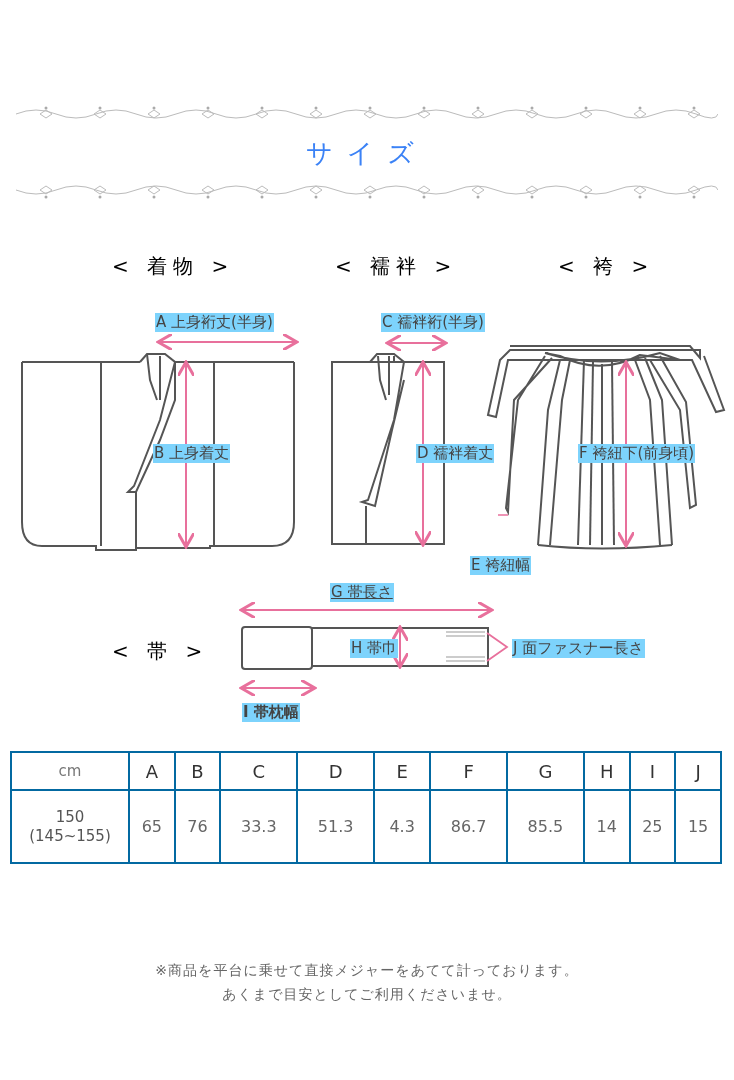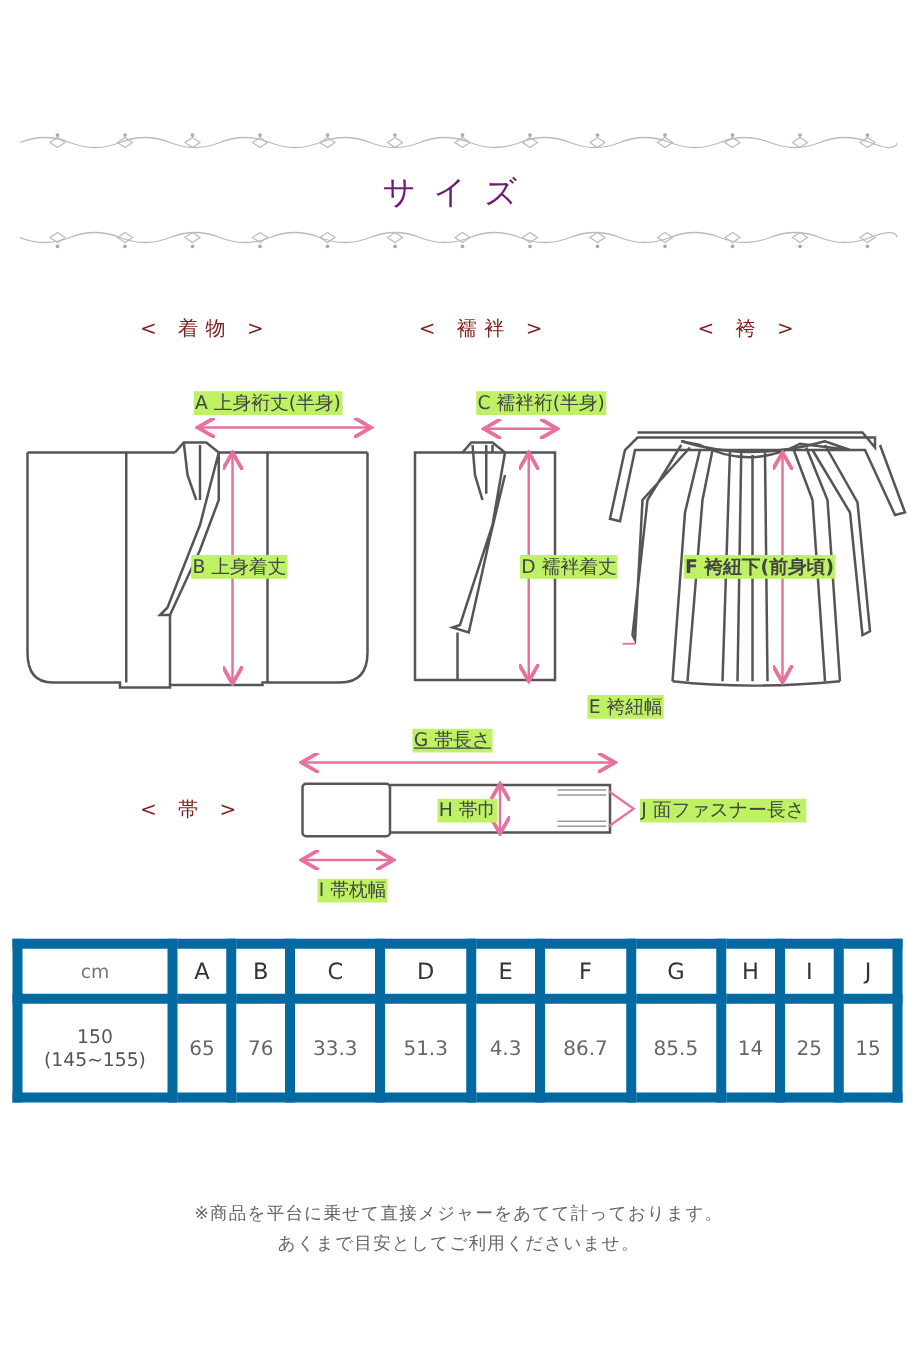--- a/index.html
+++ b/index.html
@@ -1,26 +1,26 @@
 <!DOCTYPE html>
 <html><head>
 <meta charset="utf-8">
 <style>
   html, body { margin:0; padding:0; background:#ffffff; }
   body { width:734px; height:1080px; position:relative; overflow:hidden;
          font-family:"DejaVu Sans", sans-serif; color:#444; }
   .ornament { position:absolute; left:16px; width:702px; height:24px; }
   .title { position:absolute; left:0; width:734px; top:136px; text-align:center;
-           font-family:"DejaVu Serif", serif; font-size:26px; letter-spacing:14px; color:#701a75; }
-  .section-label { position:absolute; font-size:16px; color:#7f1d1d; letter-spacing:6px; white-space:nowrap; }
-  .dim-label { position:absolute; font-size:15px; color:#444; white-space:nowrap; background:#bef264; padding:0 1px; }
+           font-family:"DejaVu Serif", serif; font-size:26px; letter-spacing:14px; color:#3b82f6; }
+  .section-label { position:absolute; font-size:20px; color:#000000; letter-spacing:6px; white-space:nowrap; }
+  .dim-label { position:absolute; font-size:15px; color:#444; white-space:nowrap; background:#7dd3fc; padding:0 1px; }
   .diagram { position:absolute; left:0; top:0; width:734px; height:740px; }
   table.size { position:absolute; left:10px; top:751px; width:712px; border-collapse:collapse;
                font-size:16px; color:#666; }
-  table.size td, table.size th { border:8px solid #0369a1; text-align:center; font-weight:normal; padding:0; }
+  table.size td, table.size th { border:2px solid #0369a1; text-align:center; font-weight:normal; padding:0; }
   table.size thead th { height:36px; font-size:18px; color:#333; }
   table.size thead th.unit { font-size:15px; color:#777; }
   table.size tbody td { height:71px; }
   table.size tbody td.rowh { font-size:15px; line-height:19px; color:#555; }
   .note { position:absolute; left:0; width:734px; text-align:center; font-size:14px; color:#666; letter-spacing:1px; }
 </style>
 </head>
 <body>
 
 <svg class="ornament" style="top:100px;" viewBox="0 0 702 24">
@@ -131,24 +131,24 @@
   <line x1="400" y1="629" x2="400" y2="665" stroke="#e8709c" stroke-width="2" marker-start="url(#ah)" marker-end="url(#ah)"></line>
   <line x1="243" y1="688" x2="313" y2="688" stroke="#e8709c" stroke-width="2" marker-start="url(#ah)" marker-end="url(#ah)"></line>
   <path d="M487 633 L507 647 L487 661" fill="none" stroke="#e8709c" stroke-width="1.8"></path>
 </svg>
 
 <div class="dim-label" style="left:155px; top:313px;">A 上身裄丈(半身)</div>
 <div class="dim-label" style="left:153px; top:444px;">B 上身着丈</div>
 <div class="dim-label" style="left:381px; top:313px;">C 襦袢裄(半身)</div>
 <div class="dim-label" style="left:381px; top:444px;margin-left:35px;">D 襦袢着丈</div>
 <div class="dim-label" style="left:470px; top:532px;margin-top:24px;">E 袴紐幅</div>
-<div class="dim-label" style="left:547px; top:444px;font-weight:bold;">F 袴紐下(前身頃)</div>
+<div class="dim-label" style="left:578px; top:444px;">F 袴紐下(前身頃)</div>
 <div class="dim-label" style="left:330px; top:583px;text-decoration:underline;">G 帯長さ</div>
 <div class="dim-label" style="left:350px; top:639px;">H 帯巾</div>
-<div class="dim-label" style="left:254px; top:703px;">I 帯枕幅</div>
+<div class="dim-label" style="left:242px; top:703px;font-weight:bold;">I 帯枕幅</div>
 <div class="dim-label" style="left:512px; top:639px;">J 面ファスナー長さ</div>
 
 <table class="size">
   <thead>
     <tr>
       <th class="unit" style="width:116px;">cm</th>
       <th>A</th>
       <th>B</th>
       <th>C</th>
       <th>D</th>

